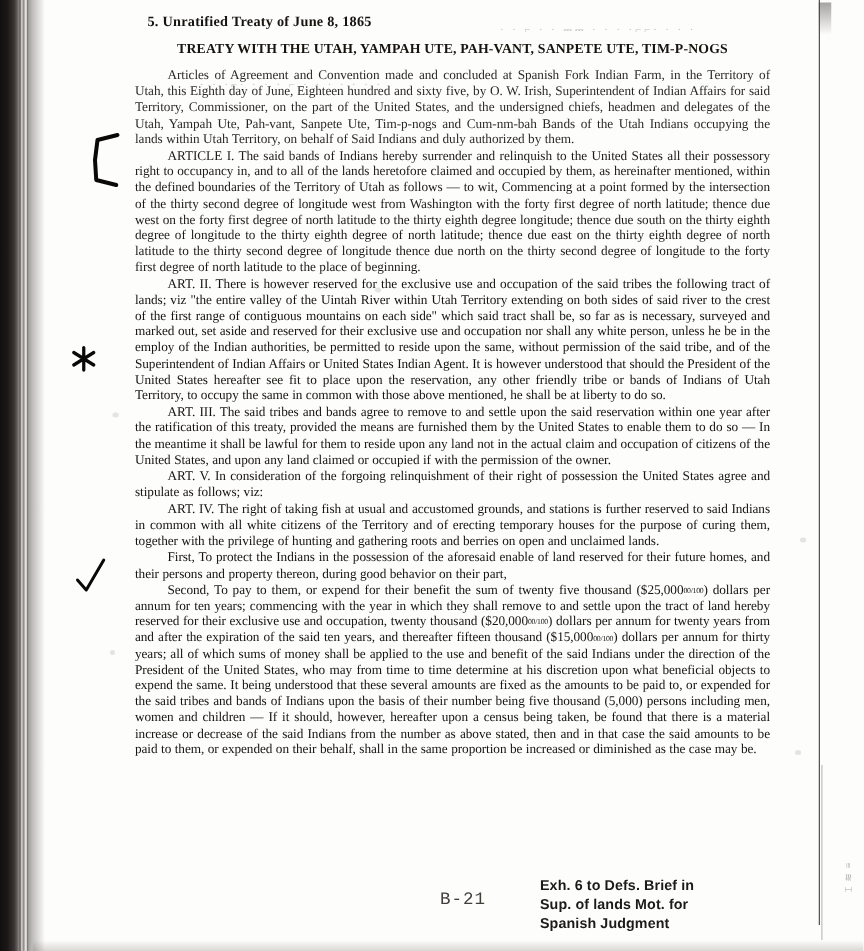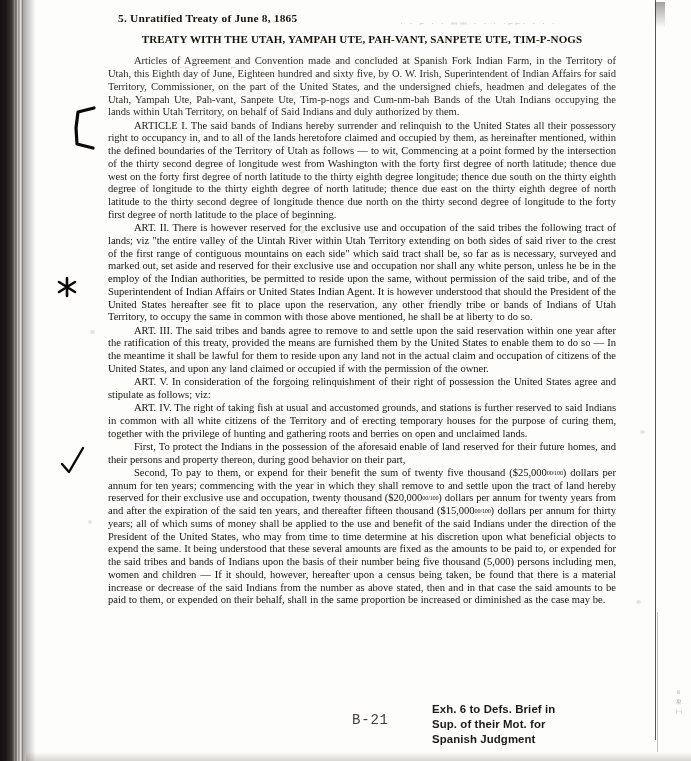--- a/index.html
+++ b/index.html
@@ -273,17 +273,17 @@
   <div class="annot annot-check">
     <svg width="26" height="30" viewBox="0 0 26 30" fill="none" xmlns="http://www.w3.org/2000/svg">
       <path d="M2 18 L9 26 L23 2" stroke="#0a0908" stroke-width="2.4" stroke-linecap="round" stroke-linejoin="round"></path>
     </svg>
   </div>
 
   <div class="footer-page">B-21</div>
 
   <div class="exhibit-stamp">
     <span class="stamp-line">Exh. 6 to Defs. Brief in</span>
-    <span class="stamp-line">Sup. of their Mot. for</span>
+    <span class="stamp-line">Sup. of lands Mot. for</span>
     <span class="stamp-line">Spanish Judgment</span>
   </div>
 
 </div>
 
 </body></html>

